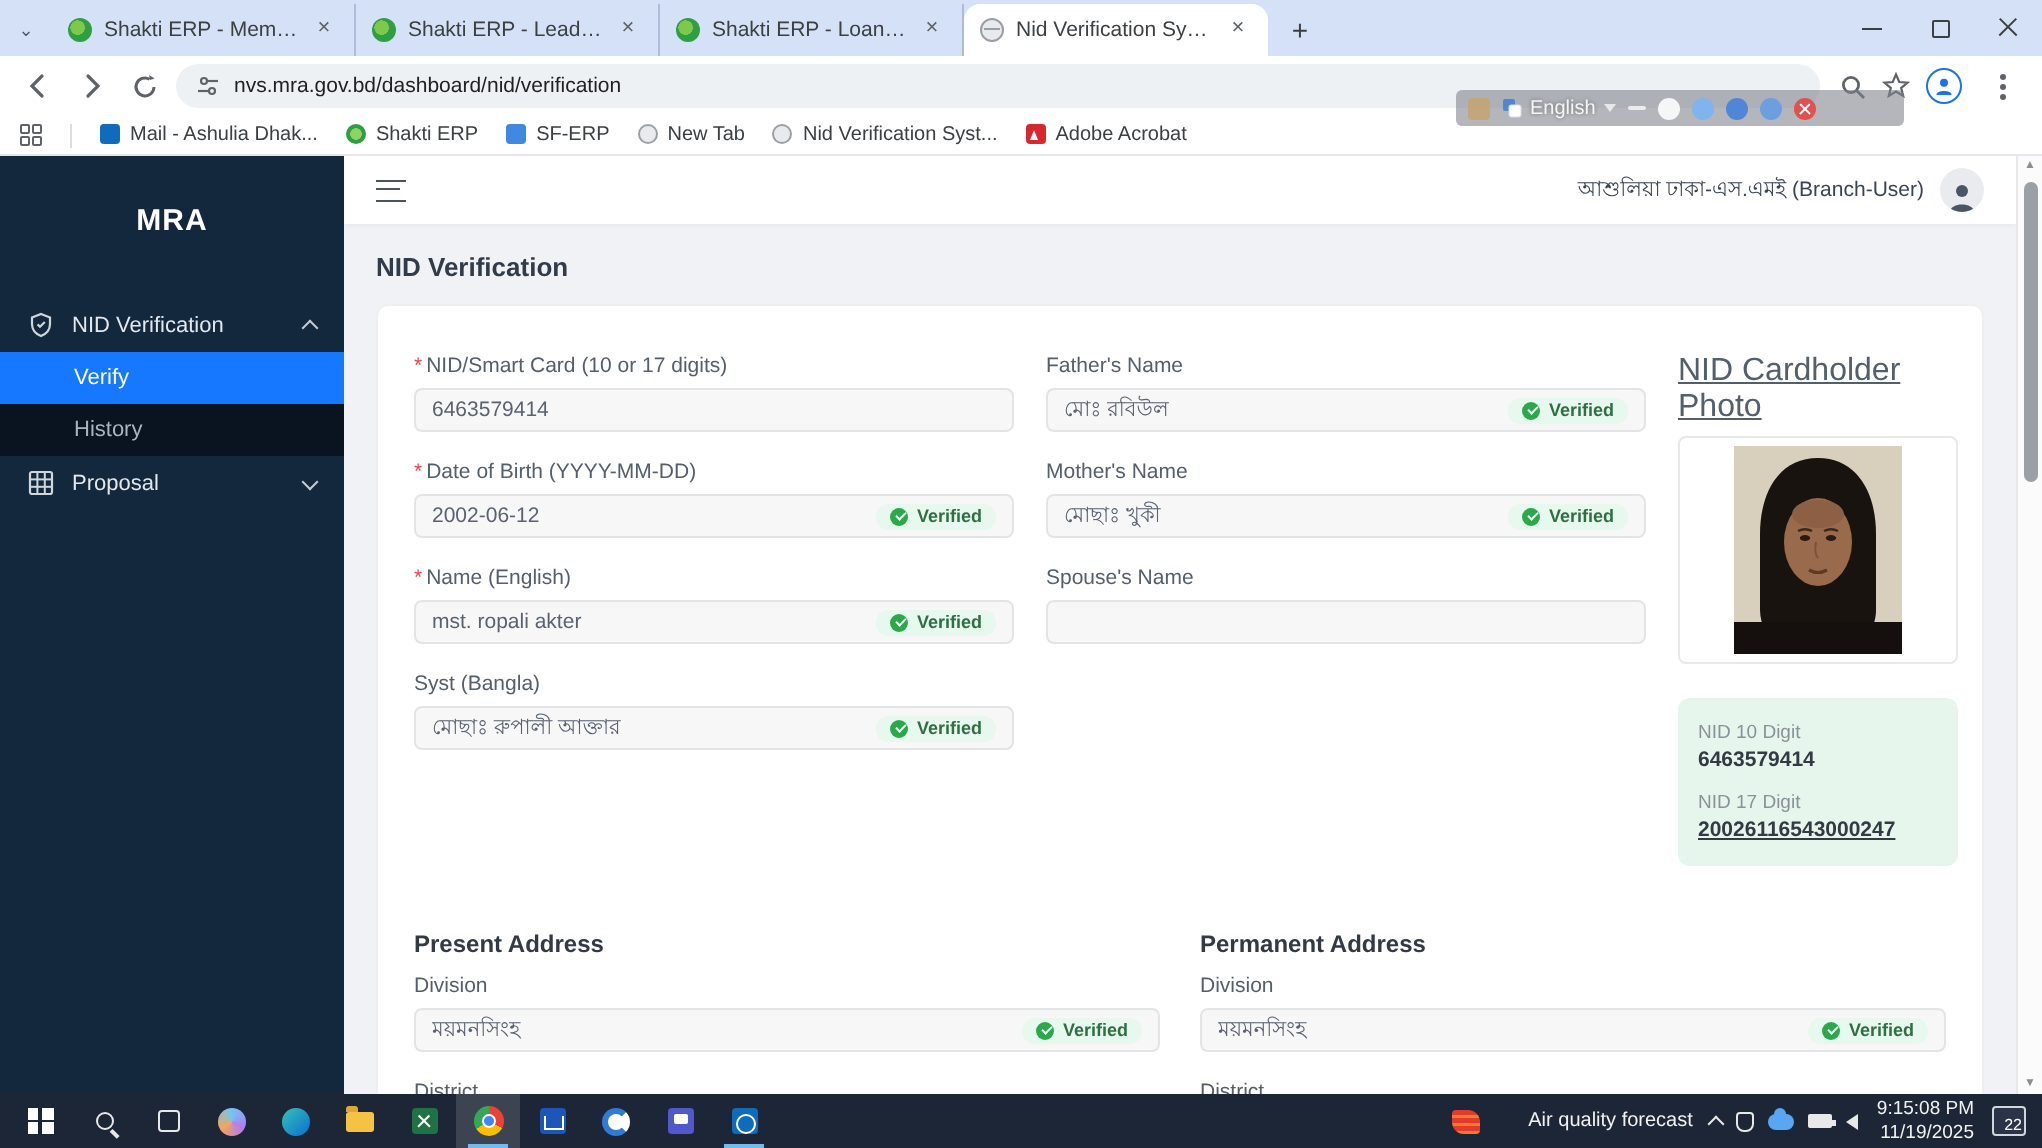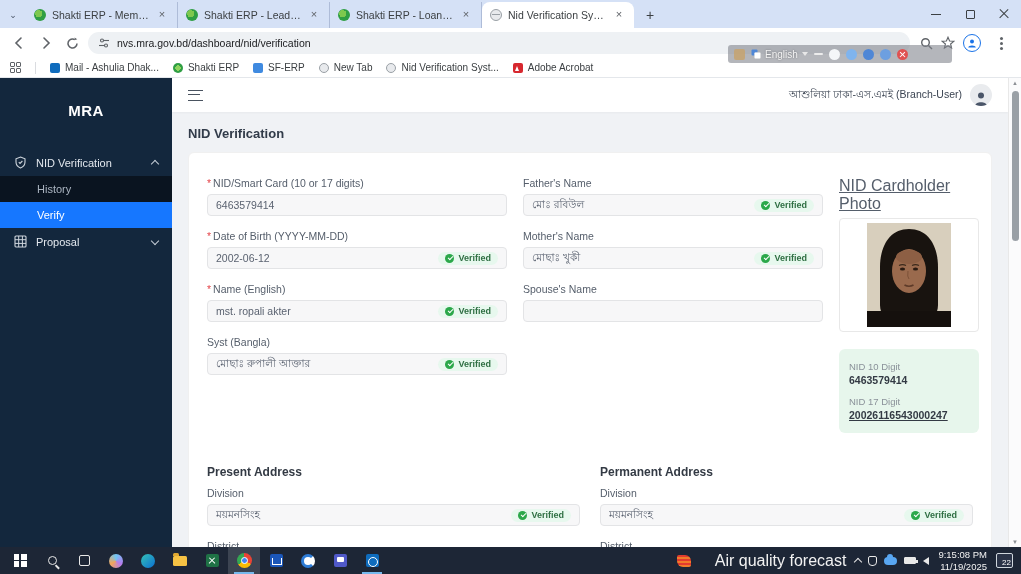--- a/index.html
+++ b/index.html
@@ -29,21 +29,21 @@
 
   .toolbar { height:30px; background:#fff; display:flex; align-items:center; padding:0 8px; gap:4px; }
   .nav-btn { width:24px; height:24px; display:flex; align-items:center; justify-content:center; border-radius:50%; color:#5f6368; }
   .omnibox { flex:0 0 auto; width:822px; height:22px; background:#eef1f4; border-radius:12px; display:flex; align-items:center; gap:7px; padding:0 10px; }
   .omni-url { font-size:10.5px; color:#202124; }
   .toolbar-right { display:flex; align-items:center; gap:8px; margin-left:6px; }
   .avatar-btn { width:18px; height:18px; border-radius:50%; border:1.6px solid #1a73e8; display:flex; align-items:center; justify-content:center; }
   .dots { width:3px; height:3px; background:#5f6368; border-radius:50%; box-shadow:0 -5px 0 #5f6368, 0 5px 0 #5f6368; }
 
   .bookmarks { height:20px; background:#fff; border-bottom:1px solid #e4e7eb; display:flex; align-items:center; padding:0 10px; gap:14px; font-size:10px; color:#3c4043; }
-  .bm { display:flex; align-items:flex-end; gap:5px; white-space:nowrap; }
+  .bm { display:flex; align-items:flex-start; gap:5px; white-space:nowrap; }
   .bm-ic { width:10px; height:10px; border-radius:2px; flex:0 0 auto; }
   .bm-mail { background:#0f6cbd; } .bm-shakti { background:radial-gradient(circle,#8fd45e 0 40%,#2f9e44 41%); border-radius:50%; }
   .bm-sf { background:#3f8ae0; } .bm-globe { background:#e8eaed; border:1px solid #9aa0a6; border-radius:50%; }
   .bm-acrobat { background:#d7282f; position:relative; }
   .bm-acrobat::after { content:""; position:absolute; left:2.5px; top:2.5px; width:0; height:0; border-left:2.5px solid transparent; border-right:2.5px solid transparent; border-bottom:5px solid #fff; }
   .apps-grid { width:11px; height:11px; display:grid; grid-template-columns:1fr 1fr; gap:1.5px; }
   .apps-grid i { background:transparent; border:1.4px solid #5f6368; border-radius:1px; }
   .bm-sep { width:1px; height:12px; background:#dadce0; }
 
   
@@ -131,21 +131,21 @@
   .c-chrome { width:15px; height:15px; border-radius:50%; background:conic-gradient(#ea4335 0 33%,#fbbc05 33% 66%,#34a853 66% 100%); position:relative; }
   .c-chrome::after { content:""; position:absolute; inset:4px; background:#4285f4; border:1.6px solid #fff; border-radius:50%; }
   .c-word { width:13px; height:13px; background:#1b56b8; border-radius:2px; position:relative; }
   .c-word::after { content:""; position:absolute; left:2.5px; top:3.5px; width:8px; height:6px; border-left:1.3px solid #fff; border-right:1.3px solid #fff; border-bottom:1.3px solid #fff; }
   .c-capp { width:14px; height:14px; border-radius:50%; background:#fff; border:3px solid #2e7cd6; border-right-color:transparent; }
   .c-teams { width:13px; height:13px; background:#5059c9; border-radius:2px; position:relative; }
   .c-teams::after { content:""; position:absolute; left:3px; top:3px; width:7px; height:5px; background:#fff; border-radius:1px; }
   .c-outlook { width:13px; height:13px; background:#0f6cbd; border-radius:2px; position:relative; }
   .c-outlook::after { content:""; position:absolute; left:2.5px; top:2.5px; width:8px; height:8px; border:1.5px solid #fff; border-radius:50%; }
   .tb-right { margin-left:auto; display:flex; align-items:center; gap:9px; padding-right:4px; }
-  .aq { display:flex; align-items:center; gap:24px; font-size:16px; color:#f2f2f2; }
+  .aq { display:flex; align-items:center; gap:24px; font-size:10px; color:#f2f2f2; }
   .aq-ic { width:14px; height:12px; background:repeating-linear-gradient(#e23b2e 0 2.5px,#f07b2a 2.5px 4px); border-radius:2px 6px 2px 6px; }
   .tray { display:flex; align-items:center; gap:7px; font-size:8px; color:#e8e8e8; }
   .tr-chev { width:6px; height:6px; border-left:1.4px solid #e8e8e8; border-top:1.4px solid #e8e8e8; transform:rotate(45deg); margin-top:3px; }
   .tr-shield { width:9px; height:10px; border:1.2px solid #e8e8e8; border-radius:2px 2px 4px 4px; }
   .tr-cloud { width:13px; height:8px; background:#59a7f2; border-radius:5px; position:relative; }
   .tr-cloud::before { content:""; position:absolute; left:3px; top:-3px; width:6px; height:6px; background:#59a7f2; border-radius:50%; }
   .tr-batt { width:12px; height:7px; border:1.1px solid #e8e8e8; border-radius:1px; position:relative; background:#e8e8e8; }
   .tr-batt::after { content:""; position:absolute; right:-2.5px; top:1.5px; width:1.5px; height:3px; background:#e8e8e8; }
   .tr-vol { width:0; height:0; border-top:4px solid transparent; border-bottom:4px solid transparent; border-right:6px solid #e8e8e8; }
   .clock { text-align:right; font-size:9.5px; line-height:1.25; color:#f2f2f2; }
@@ -300,25 +300,25 @@
       <div class="brand">MRA</div>
       <div class="s-item">
         <svg width="13" height="13" viewBox="0 0 13 13">
             <path d="M6.5 1 L11 2.8 V6 C11 9 9 11 6.5 12 C4 11 2 9 2 6 V2.8 Z" fill="none" stroke="#cfd6dd" stroke-width="1.1"></path>
             <path d="M4.8 6.2 L6 7.4 L8.4 5" stroke="#cfd6dd" stroke-width="1.1" fill="none"></path>
           </svg>
         <span class="grow">NID Verification</span>
         <span class="chev up"></span>
       </div>
       <div class="submenu">
+        <div class="s-sub active">
+            <span>Verify</span>
+          </div>
         <div class="s-sub">
             <span>History</span>
-          </div>
-        <div class="s-sub active">
-            <span>Verify</span>
           </div>
       </div>
       <div class="s-item">
         <svg width="13" height="13" viewBox="0 0 13 13">
             <rect x="1" y="1" width="11" height="11" rx="1" fill="none" stroke="#cfd6dd" stroke-width="1.1"></rect>
             <line x1="1" y1="4.7" x2="12" y2="4.7" stroke="#cfd6dd" stroke-width="1"></line>
             <line x1="1" y1="8.4" x2="12" y2="8.4" stroke="#cfd6dd" stroke-width="1"></line>
             <line x1="4.7" y1="1" x2="4.7" y2="12" stroke="#cfd6dd" stroke-width="1"></line>
             <line x1="8.4" y1="1" x2="8.4" y2="12" stroke="#cfd6dd" stroke-width="1"></line>
           </svg>

